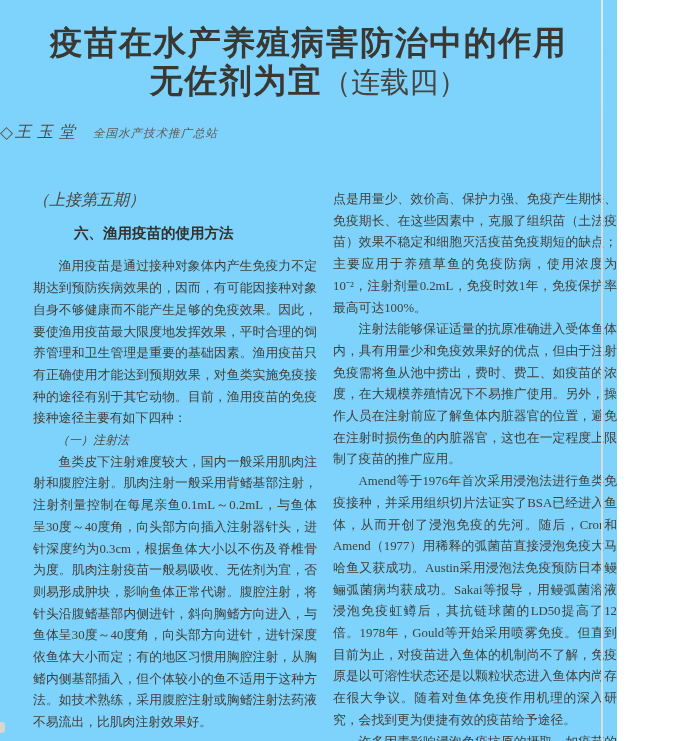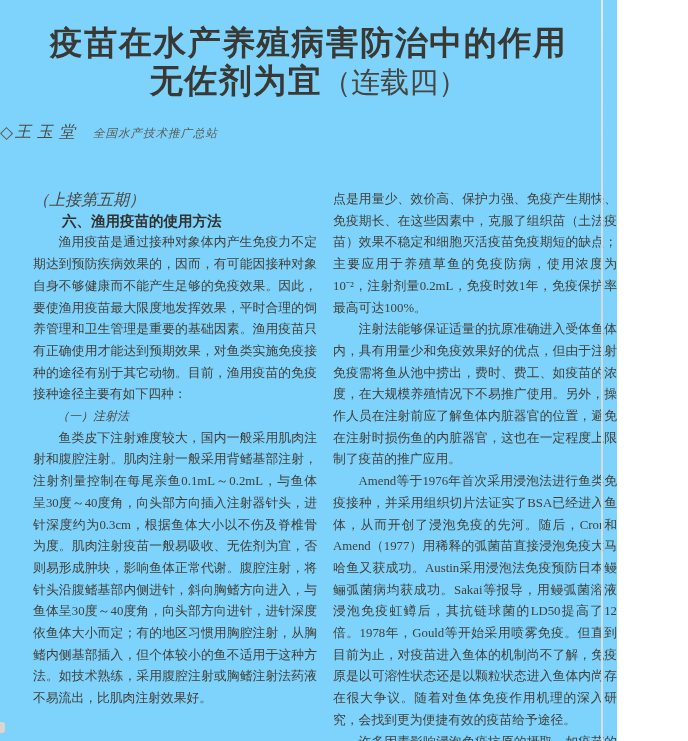--- a/index.html
+++ b/index.html
@@ -95,21 +95,21 @@
     text-indent: 2em;
   }
   .kai {
     font-style: italic;
     color: #4a4740;
   }
   .continuation-note {
     font-size: 16px;
   }
   .section-heading {
-    margin: 0;
+    margin: 12px;
     font-family: "Liberation Sans", sans-serif;
     font-size: 14.5px;
     font-weight: bold;
     line-height: 21.7px;
     text-indent: 2em;
     color: #33312c;
   }
   .sub-heading {
     margin: 0;
     font-size: 12px;

